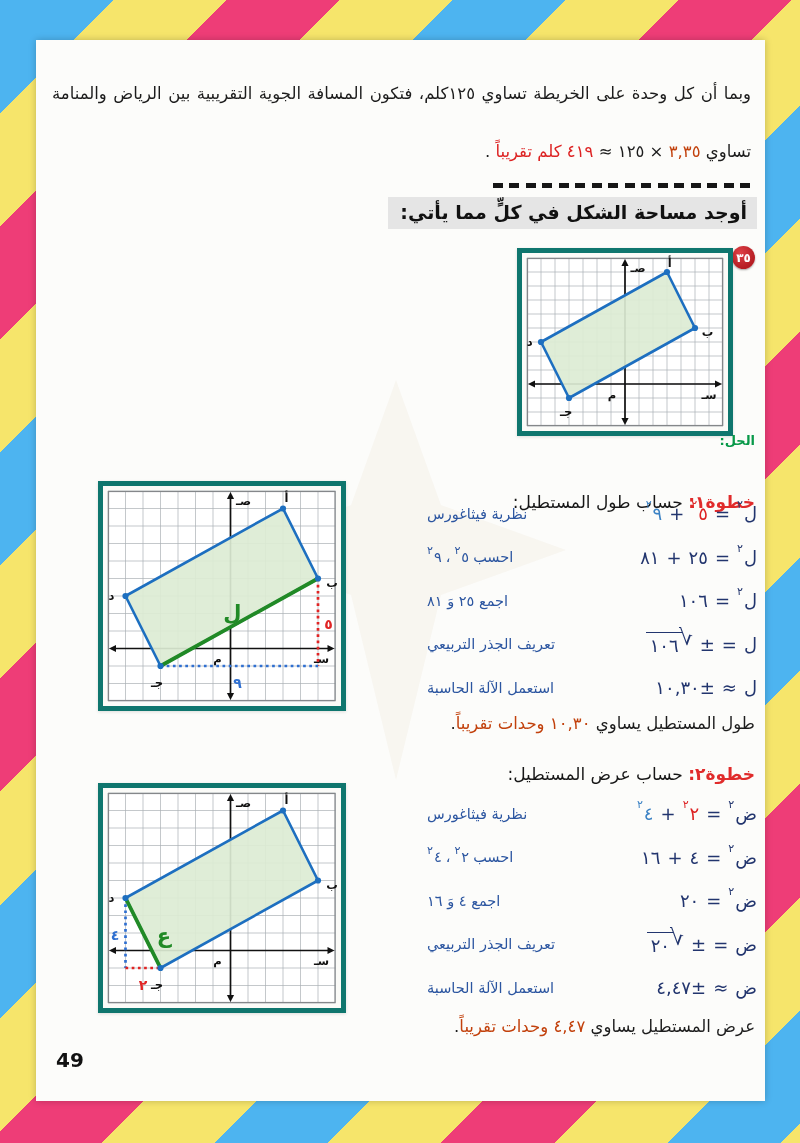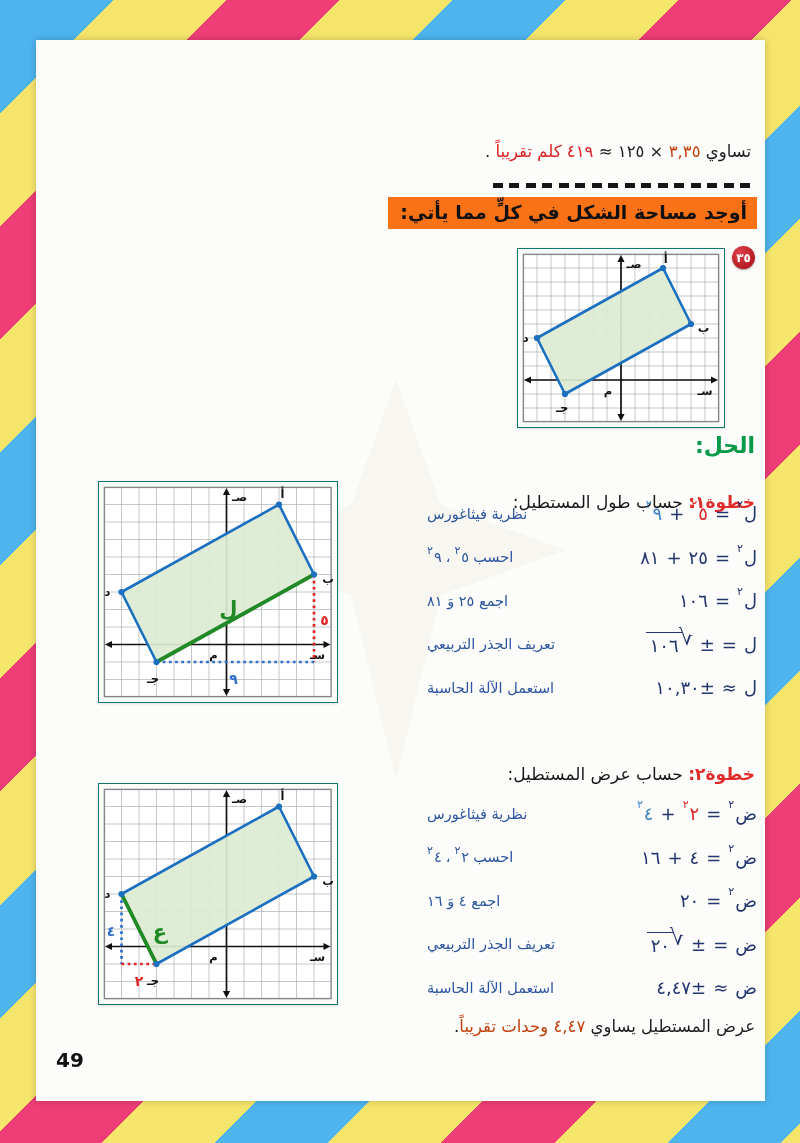--- a/index.html
+++ b/index.html
@@ -13,36 +13,36 @@
     position:absolute;left:36px;top:40px;right:35px;bottom:42px;
     background:#fcfcfa;box-shadow:0 0 7px rgba(0,0,0,.22);
   }
   .abs{position:absolute;}
   .body-text{font-size:16.5px;color:#1c1c1c;}
   .intro-l1{text-align:justify;text-align-last:justify;}
   .green{color:#c2410c;}
   .red{color:#dd2222;text-align:right;}
   .divider{height:5px;background:repeating-linear-gradient(90deg,#161616 0 10px,transparent 10px 16.5px);}
   .header{
-    display:inline-block;background:#f97316;padding:4px 10px 6px 12px;
+    display:inline-block;background:#e5e5e5;padding:4px 10px 6px 12px;
     font-size:19px;font-weight:bold;color:#111;
   }
   .badge{
     width:23px;height:23px;border-radius:50%;
     background:radial-gradient(circle at 35% 30%,#de4046,#b51d23 70%);
     color:#fff;font-size:12px;font-weight:bold;
     display:flex;align-items:center;justify-content:center;
     box-shadow:0 1px 2px rgba(0,0,0,.35);
   }
   .frame{
-    background:#fbfbf8;border:1px solid #0f766e;padding:5px;
+    background:#fbfbf8;border:5px solid #0f766e;padding:5px;
     box-shadow:0 1px 3px rgba(0,0,0,.12);
   }
   .frame svg{display:block;overflow:visible;background:#fff;}
-  .sol-label{font-size:22px;font-weight:bold;color:#089949;text-align:center;}
+  .sol-label{font-size:13px;font-weight:bold;color:#089949;text-align:center;}
   .step-title{font-size:17px;color:#161616;}
   .step-title .step-num{color:#e02b2b;font-weight:bold;}
   .eq-block{width:330px;}
   .eq-row{display:flex;justify-content:space-between;align-items:center;height:43.5px;}
   .eq{display:flex;align-items:center;gap:7px;direction:rtl;
       font-size:18px;color:#22356e;font-weight:500;}
   .note{display:flex;align-items:center;gap:4px;direction:rtl;
       font-size:14.5px;color:#2b55a0;}
   .tok{white-space:nowrap;}
   .hasup{display:inline-flex;direction:ltr;align-items:flex-start;}
@@ -58,20 +58,21 @@
 </style>
 </head>
 <body>
 
 <div class="content">
 
   <svg class="abs watermark" style="left:180px;top:300px;" width="360" height="480" viewBox="0 0 360 480">
     <polygon points="180,40 225,165 350,210 225,255 180,440 135,255 10,210 135,165" fill="#f6f3ec"></polygon>
   </svg>
 
+  <div class="abs body-text intro-l1" style="top:44px;right:14px;left:16px;">وبما أن كل وحدة على الخريطة تساوي ١٢٥كلم، فتكون المسافة الجوية التقريبية بين الرياض والمنامة</div>
   <div class="abs body-text" style="top:102px;right:14px;">
     <span>تساوي </span><span class="green">٣,٣٥</span><span> × ١٢٥ ≈ </span><span class="red">٤١٩ كلم تقريباً</span><span> .</span>
   </div>
 
   <div class="abs divider" style="top:143px;right:14px;width:258px;"></div>
 
   <div class="abs" style="top:157px;right:8px;">
     <span class="header">أوجد مساحة الشكل في كلٍّ مما يأتي:</span>
   </div>
 
@@ -272,20 +273,23 @@
           <span class="tok"><span>ل</span></span>
           <span class="tok"><span>≈</span></span>
           <span class="tok"><span>±١٠,٣٠</span></span>
         </div>
       <div class="note">
           <span class="tok"><span>استعمل الآلة الحاسبة</span></span>
         </div>
     </div>
   </div>
 
+  <div class="abs conclusion" style="top:674px;right:10px;">
+    <span>طول المستطيل يساوي </span><span class="green">١٠,٣٠ وحدات تقريباً</span><span>.</span>
+  </div>
 
   <div class="abs step-title" style="top:724px;right:10px;">
     <span class="step-num">خطوة٢:</span><span> حساب عرض المستطيل:</span>
   </div>
 
   <div class="abs frame" style="left:62px;top:743px;">
     <svg width="227.5" height="210" viewBox="0 0 227.5 210">
         <line x1="0" y1="0" x2="0" y2="210" stroke="#abb0b4" stroke-width="0.7"></line>
         <line x1="17.5" y1="0" x2="17.5" y2="210" stroke="#abb0b4" stroke-width="0.7"></line>
         <line x1="35" y1="0" x2="35" y2="210" stroke="#abb0b4" stroke-width="0.7"></line>

